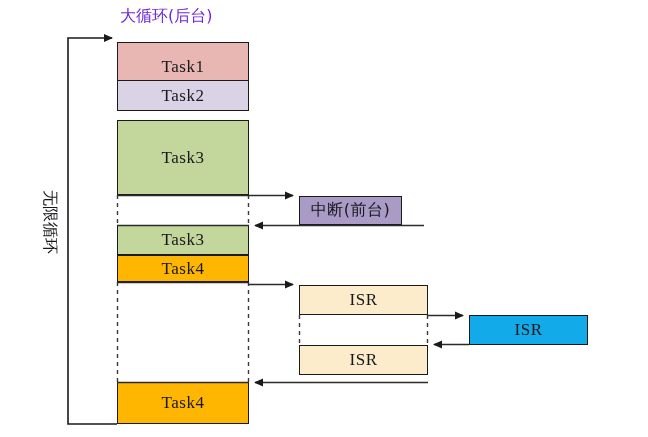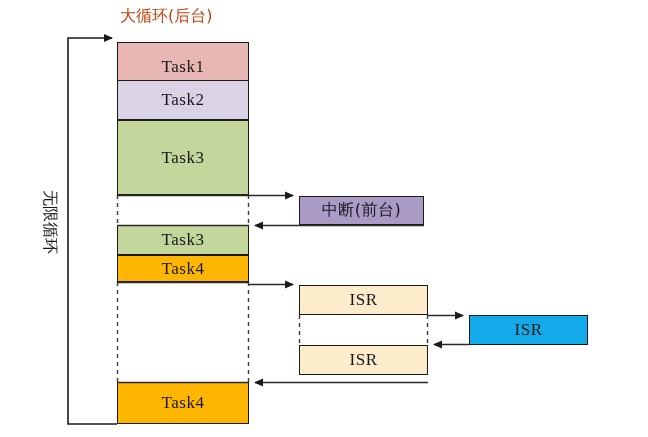--- a/index.html
+++ b/index.html
@@ -27,21 +27,21 @@
     display: flex;
     align-items: center;
     justify-content: center;
     font-size: 17px;
     color: #17181c;
     letter-spacing: 0.5px;
   }
   .lbl {
     position: absolute;
     font-size: 17px;
-    color: #c2410c;
+    color: #6d28d9;
     white-space: nowrap;
     font-family: "Liberation Serif", "DejaVu Serif", serif;
   }
   .cjk { font-family: "DejaVu Sans", "Liberation Sans", sans-serif; font-size: 16px; }
   .vlabel {
     position: absolute;
     transform-origin: 0 0;
     font-size: 16px;
     color: #17181c;
     white-space: nowrap;
@@ -62,21 +62,21 @@
 
   <div class="lbl cjk" style="left:120px; top:6px;">大循环(后台)</div>
 
   <div class="vlabel" style="left:60px; top:190px; transform: rotate(90deg);">无限循环</div>
 
 
   <div class="box" style="left:117px; top:42px; width:132px; height:49px; background:#e8b7b3;">
     <span>Task1</span>
   </div>
 
-  <div class="box" style="left:117px; top:80px; width:132px; height:40px; background:#d9d3e5;">
+  <div class="box" style="left:117px; top:80px; width:132px; height:31px; background:#d9d3e5;">
     <span>Task2</span>
   </div>
 
   <div class="box" style="left:117px; top:120px; width:132px; height:75px; background:#c3d69b;">
     <span>Task3</span>
   </div>
 
   <div class="box" style="left:117px; top:195px; width:132px; height:30px; background:#ffffff; border-top:none; border-bottom:none; border-left:none; border-right:none;">
     <span></span>
   </div>
@@ -90,21 +90,21 @@
   </div>
 
   <div class="box" style="left:117px; top:282px; width:132px; height:100px; background:#ffffff; border:none;">
     <span></span>
   </div>
 
   <div class="box" style="left:117px; top:382px; width:132px; height:42px; background:#ffb600;">
     <span>Task4</span>
   </div>
 
-  <div class="box" style="left:299px; top:196px; width:125px; height:29px; background:#a99bc6;">
+  <div class="box" style="left:299px; top:196px; width:103px; height:29px; background:#a99bc6;">
     <span class="cjk">中断(前台)</span>
   </div>
 
   <div class="box" style="left:299px; top:285px; width:129px; height:30px; background:#fdeccb;">
     <span>ISR</span>
   </div>
 
   <div class="box" style="left:299px; top:345px; width:129px; height:30px; background:#fdeccb;">
     <span>ISR</span>
   </div>

